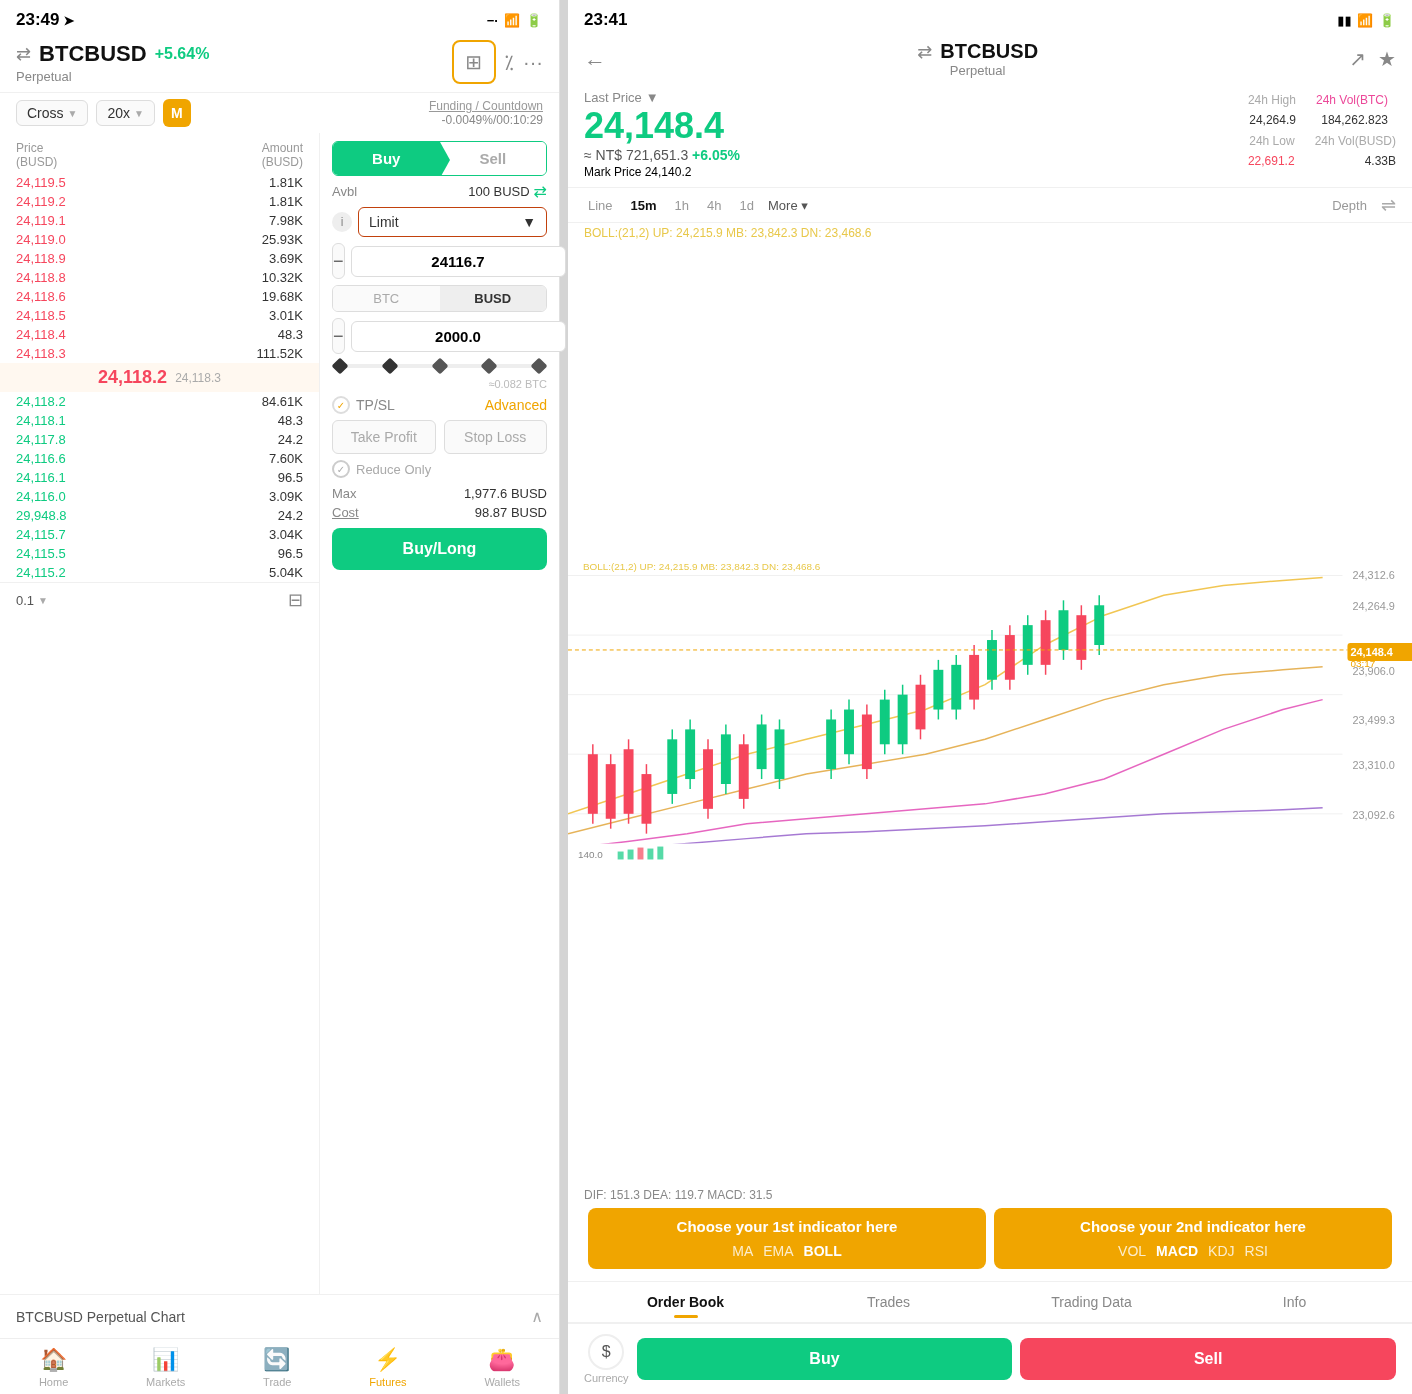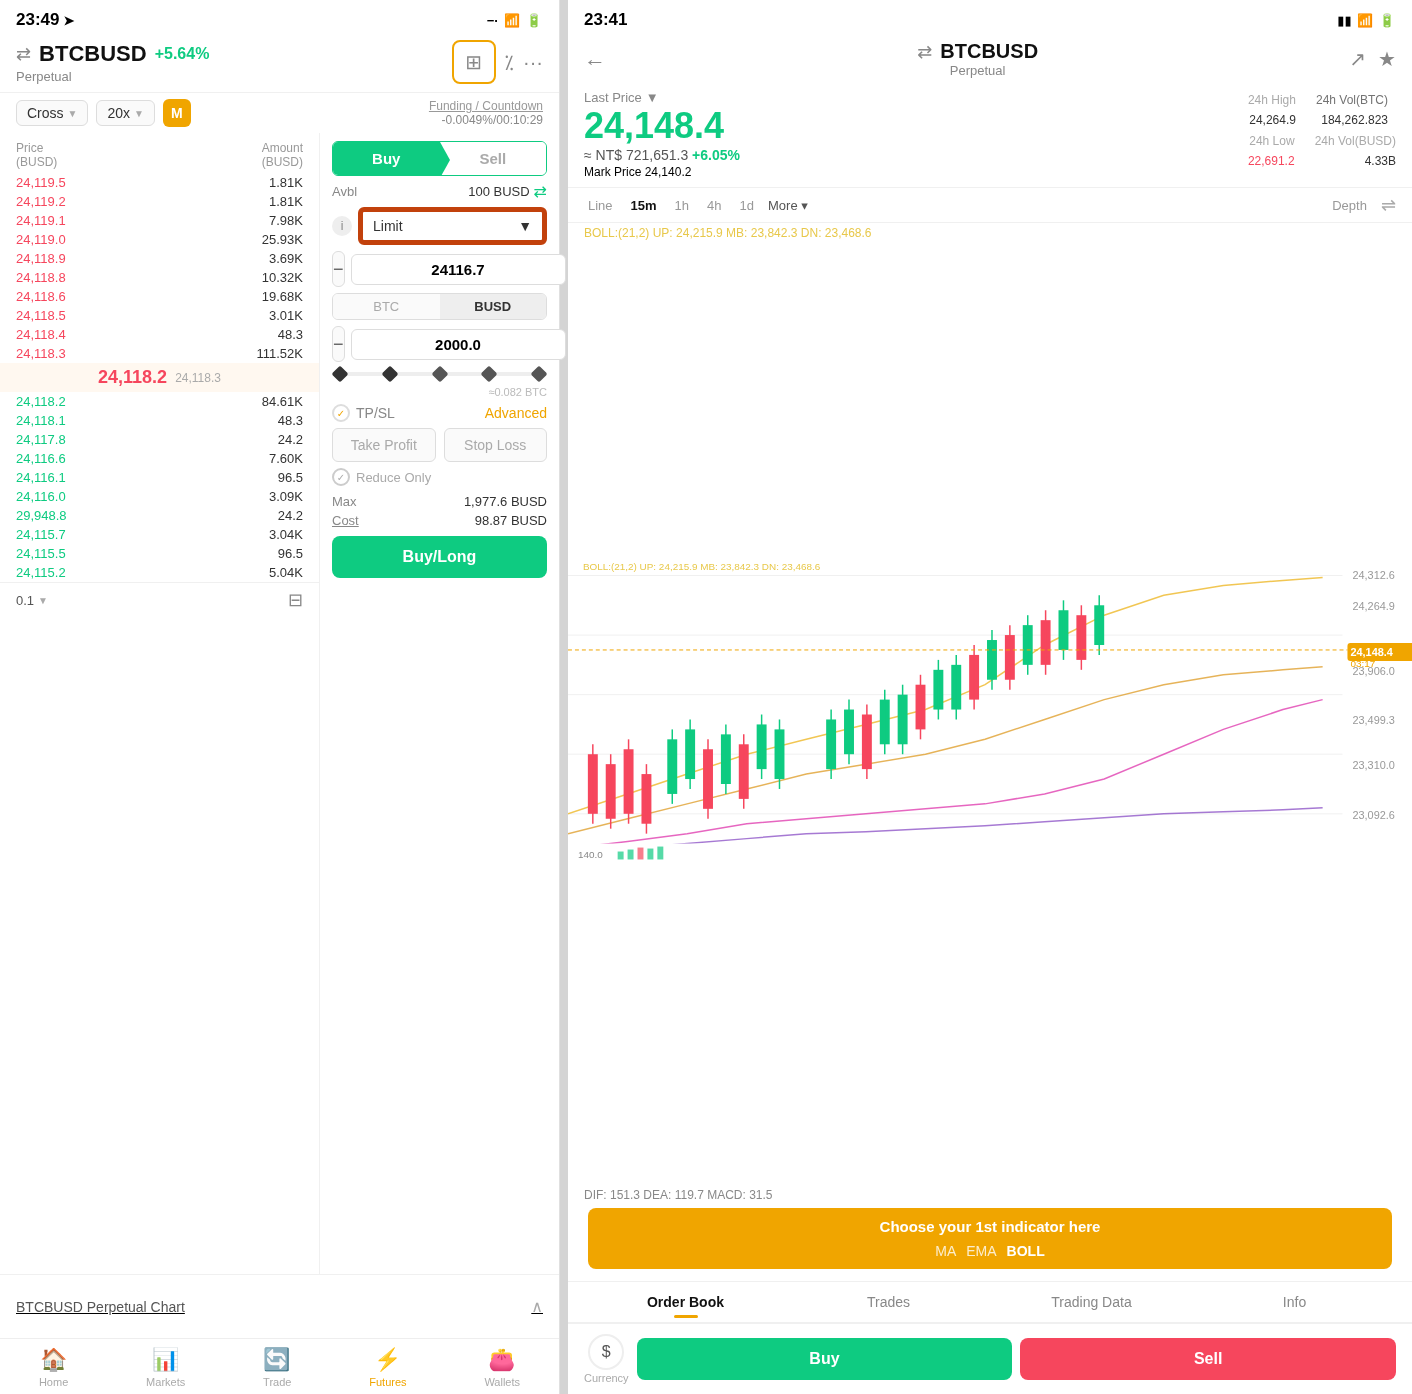--- a/index.html
+++ b/index.html
@@ -151,21 +151,21 @@
     .order-type-row {
       display: flex; align-items: center; gap: 6px;
     }
     .info-icon {
       width: 20px; height: 20px; border-radius: 50%; background: #eee;
       display: flex; align-items: center; justify-content: center;
       font-size: 12px; color: #888;
     }
     .order-type-select {
       flex: 1; display: flex; align-items: center; justify-content: space-between;
-      border: 5px solid #c2410c; border-radius: 6px; padding: 6px 10px;
+      border: 1px solid #c2410c; border-radius: 6px; padding: 6px 10px;
       font-size: 14px; color: #333; cursor: pointer;
     }
 
     .price-input-row {
       display: flex; align-items: center; gap: 6px;
     }
     .stepper-btn {
       width: 32px; height: 36px; border: 1px solid #ddd; border-radius: 6px;
       background: #fafafa; display: flex; align-items: center; justify-content: center;
       font-size: 18px; color: #555; cursor: pointer;
@@ -240,23 +240,23 @@
     .buy-long-btn {
       background: #0ecb81; color: #fff; border: none; border-radius: 8px;
       padding: 12px; font-size: 16px; font-weight: 700; cursor: pointer;
       width: 100%;
     }
 
     .avbl-btc { font-size: 11px; color: #bbb; text-align: right; }
 
     
     .bottom-chart-bar {
-      padding: 22px 16px;
+      padding: 12px 16px;
       border-top: 1px solid #f0f0f0;
-      display: flex; align-items: center; justify-content: space-between; text-decoration: underline;
+      display: flex; align-items: center; justify-content: space-between;
     }
     .chart-title { font-size: 14px; color: #555; }
     .chevron-icon { font-size: 16px; color: #aaa; }
 
     .bottom-nav {
       display: flex; justify-content: space-around;
       border-top: 1px solid #eee; padding: 8px 0 6px;
     }
     .nav-item {
       display: flex; flex-direction: column; align-items: center; gap: 3px;
@@ -730,21 +730,21 @@
           <span>24,140.2</span>
         </div>
       </div>
       <div style="font-size:12px;color:#888;text-align:right;line-height:1.7;">
         <div style="display:flex;gap:20px;">
           <div>
             <div style="color:#aaa;">24h High</div>
             <div style="color:#333;font-weight:500;">24,264.9</div>
           </div>
           <div>
-            <div style="color:#737373;">24h Vol(BTC)</div>
+            <div style="color:#ec4899;">24h Vol(BTC)</div>
             <div style="color:#333;font-weight:500;">184,262.823</div>
           </div>
         </div>
         <div style="display:flex;gap:20px;">
           <div>
             <div style="color:#aaa;">24h Low</div>
             <div style="color:#f6465d;font-weight:500;">22,691.2</div>
           </div>
           <div>
             <div style="color:#aaa;">24h Vol(BUSD)</div>
@@ -899,20 +899,29 @@
 
   <div class="r-indicator-section">
     <div class="indicator-box">
       <div class="indicator-title">Choose your 1st indicator here</div>
       <div class="indicator-options">
         <span class="ind-opt">MA</span>
         <span class="ind-opt">EMA</span>
         <span class="ind-opt active">BOLL</span>
       </div>
     </div>
+    <div class="indicator-box">
+      <div class="indicator-title">Choose your 2nd indicator here</div>
+      <div class="indicator-options">
+        <span class="ind-opt">VOL</span>
+        <span class="ind-opt active">MACD</span>
+        <span class="ind-opt">KDJ</span>
+        <span class="ind-opt">RSI</span>
+      </div>
+    </div>
   </div>
 
   <div class="r-bottom-tabs">
     <div class="r-bottom-tab active">
       <span>Order Book</span>
     </div>
     <div class="r-bottom-tab">
       <span>Trades</span>
     </div>
     <div class="r-bottom-tab">

